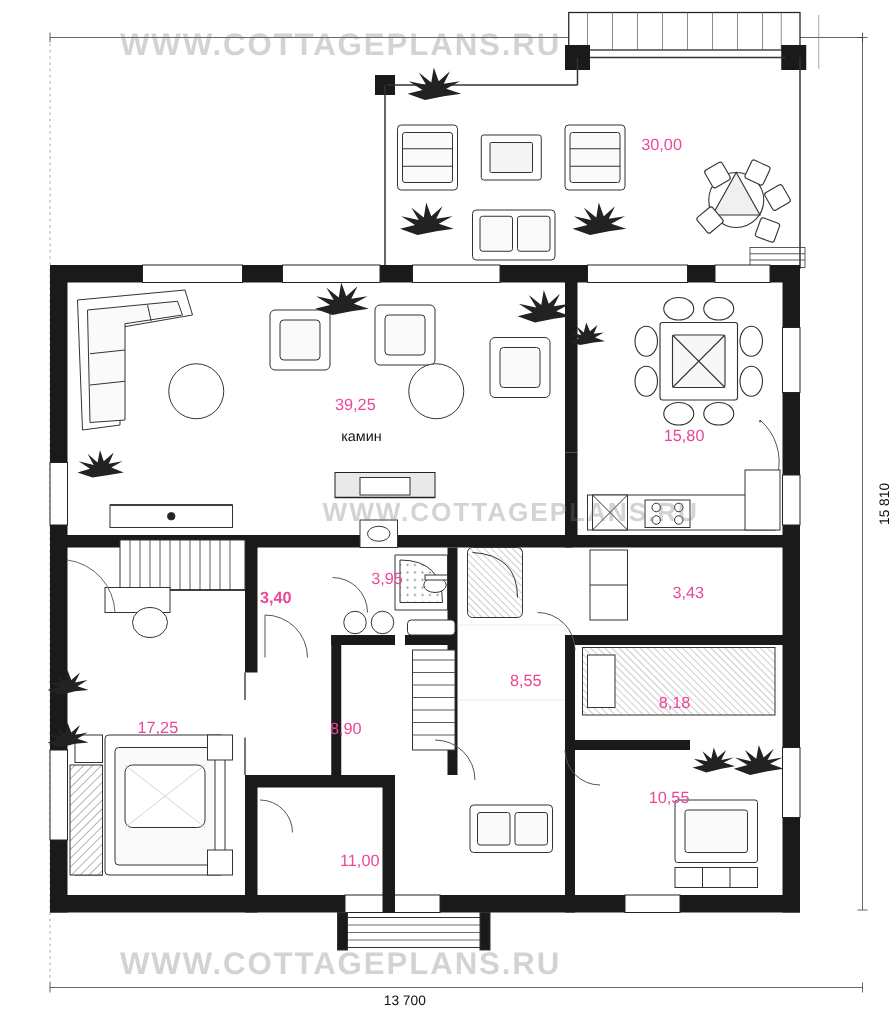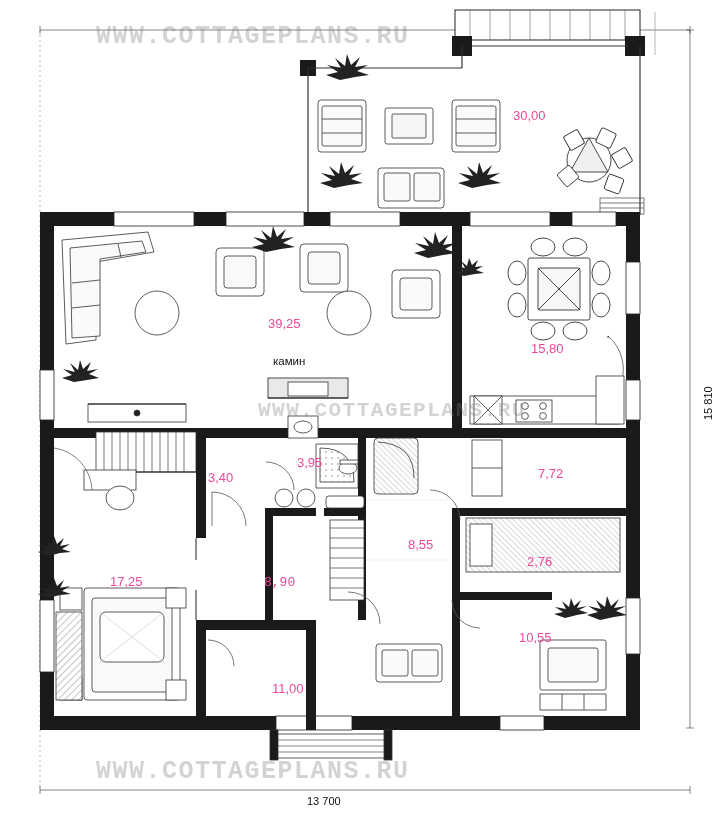--- a/index.html
+++ b/index.html
@@ -6,21 +6,21 @@
   body{
     width:717px;height:821px;background:#ffffff;
     font-family:"Liberation Sans", sans-serif;
     color:#111;overflow:hidden;position:relative;
   }
   #plan{position:absolute;left:0;top:0;width:717px;height:821px;}
 
   
   .wm{
     position:absolute;
-    font-family:Liberation Mono, monospace;
+    font-family:Liberation Sans, sans-serif;
     font-weight:700;
     color:rgba(120,120,120,0.33);
     letter-spacing:1.5px;
     white-space:nowrap;
     user-select:none;
     pointer-events:none;
   }
   .wm-top{left:96px;top:22px;font-size:25px;}
   .wm-mid{left:258px;top:399px;font-size:21px;}
   .wm-bot{left:96px;top:757px;font-size:25px;}
@@ -435,29 +435,29 @@
     <line x1="366" y1="500" x2="452" y2="500"></line>
     <line x1="366" y1="560" x2="452" y2="560"></line>
   </g>
 
 </svg>
 
 <div class="wm wm-top">WWW.COTTAGEPLANS.RU</div>
 <div class="wm wm-mid">WWW.COTTAGEPLANS.RU</div>
 <div class="wm wm-bot">WWW.COTTAGEPLANS.RU</div>
 
-<div class="kamin" style="left:226px;top:355px;padding-left:47px;">камин</div>
+<div class="kamin" style="left:226px;top:344px;padding-left:47px;">камин</div>
 
 <div class="area" style="left:513px;top:108px;">30,00</div>
 <div class="area" style="left:268px;top:316px;">39,25</div>
 <div class="area" style="left:531px;top:341px;">15,80</div>
-<div class="area" style="left:208px;top:470px;">3,40</div>
+<div class="area" style="left:208px;top:470px;font-weight:bold;">3,40</div>
 <div class="area" style="left:297px;top:455px;">3,95</div>
-<div class="area" style="left:538px;top:466px;">7,72</div>
+<div class="area" style="left:538px;top:466px;">3,43</div>
 <div class="area" style="left:408px;top:537px;text-align:center;">8,55</div>
-<div class="area" style="left:527px;top:554px;">2,76</div>
+<div class="area" style="left:527px;top:554px;">8,18</div>
 <div class="area" style="left:110px;top:538px;margin-top:36px;">17,25</div>
-<div class="area" style="left:264px;top:575px;font-family:Liberation Mono, monospace;">8,90</div>
+<div class="area" style="left:264px;top:575px;">8,90</div>
 <div class="area" style="left:500px;top:630px;margin-left:19px;">10,55</div>
 <div class="area" style="left:272px;top:681px;">11,00</div>
 
 <div class="dim" style="left:307px;top:795px;">13 700</div>
 <div class="dim vert" style="left:702px;top:420px;">15 810</div>
 
 </body></html>

